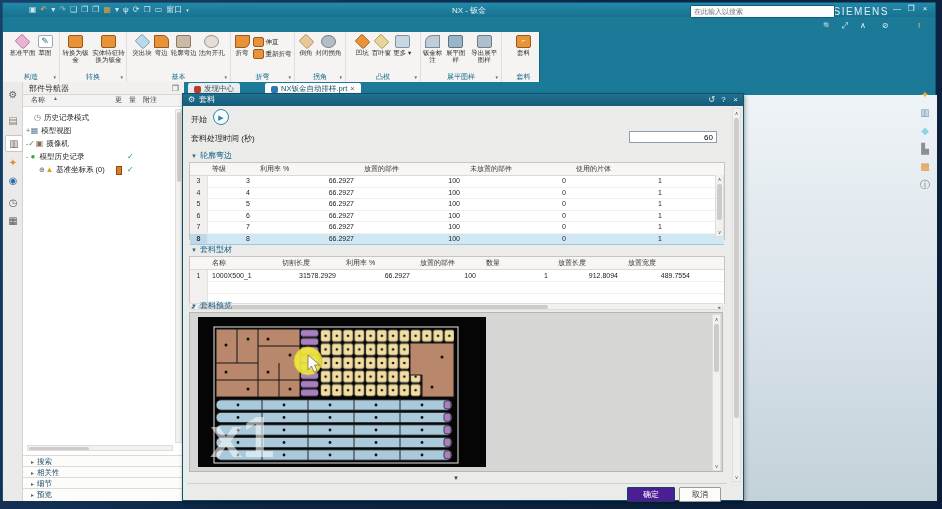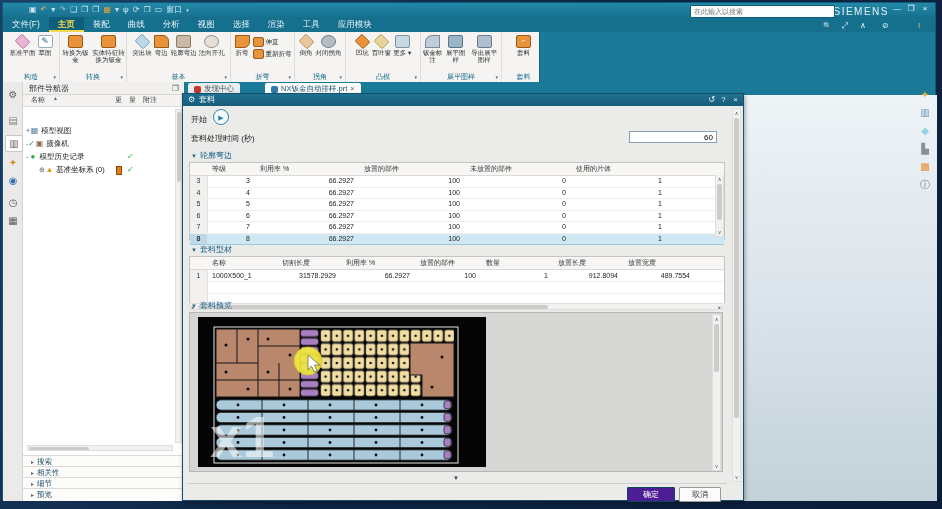--- a/index.html
+++ b/index.html
@@ -97,38 +97,27 @@
         <span style="color: rgb(207, 229, 238);">❐</span>
         <span style="color: rgb(240, 160, 48);">▦</span>
         <span style="color: rgb(207, 229, 238);">▾</span>
         <span style="color: rgb(232, 244, 248);">ψ</span>
         <span style="color: rgb(207, 229, 238);">⟳</span>
         <span style="color: rgb(207, 229, 238);">❒</span>
         <span style="color: rgb(207, 229, 238);">▭</span>
         <span>窗口</span>
         <span style="font-size: 5px;">▾</span>
       </div>
+    <div class="abs wintitle">NX - 钣金</div>
     <span class="abs brand">SIEMENS</span>
     <span class="abs winctl" style="right:32px;">—</span>
     <span class="abs winctl" style="right:18px;">❐</span>
     <span class="abs winctl" style="right:4px;">×</span>
   </div>
 
-  <div class="abs menurow" id="menurow">
-      <span class="mtab">文件(F)</span>
-      <span class="mtab active">主页</span>
-      <span class="mtab">装配</span>
-      <span class="mtab">曲线</span>
-      <span class="mtab">分析</span>
-      <span class="mtab">视图</span>
-      <span class="mtab">选择</span>
-      <span class="mtab">渲染</span>
-      <span class="mtab">工具</span>
-      <span class="mtab">应用模块</span>
-    </div>
   <input class="srch" id="srch" readonly="" placeholder="在此输入以搜索" style="">
   <span class="srchmag" style="top:19px;">🔍</span>
   <span class="abs mico" style="right:84px;top:18px;">⤢</span>
   <span class="abs mico" style="right:66px;top:18px;">∧</span>
   <span class="abs mico" style="right:44px;top:18px;">⊘</span>
   <span class="abs mico" style="right:10px;top:18px;color:#ffd24d;">!</span>
 
   <div class="abs ribbon">
 
     <div class="rgroup" style="width:56px;">
@@ -322,20 +311,24 @@
 
   <div class="abs navpanel">
     <div class="abs colhead">
       <span style="position:absolute;left:8px;">名称</span>
       <span style="position:absolute;left:30px;font-size:5px;color:#666;">▲</span>
       <span style="position:absolute;left:92px;">更</span>
       <span style="position:absolute;left:106px;">量</span>
       <span style="position:absolute;left:120px;">附注</span>
     </div>
 
+    <div class="trow2" style="top:16px;">
+      <span style="margin-left:10px;"></span><span class="tic" style="color:#7a7a7a;">◷</span>
+      <span>历史记录模式</span>
+    </div>
     <div class="trow2" style="top:29px;">
       <span style="margin-left:3px;color:#666;font-size:7px;">+</span><span class="tic" style="color:#5a7a94;">▦</span>
       <span>模型视图</span>
     </div>
     <div class="trow2" style="top:42px;">
       <span style="margin-left:3px;color:#666;font-size:7px;">-</span><span style="color:#27a037;font-weight:bold;font-size:8px;">✓</span><span class="tic" style="color:#8a6a4a;">▣</span>
       <span>摄像机</span>
     </div>
     <div class="trow2" style="top:55px;">
       <span style="margin-left:3px;color:#666;font-size:7px;">-</span><span class="tic" style="color:#2fae3e;">●</span>

